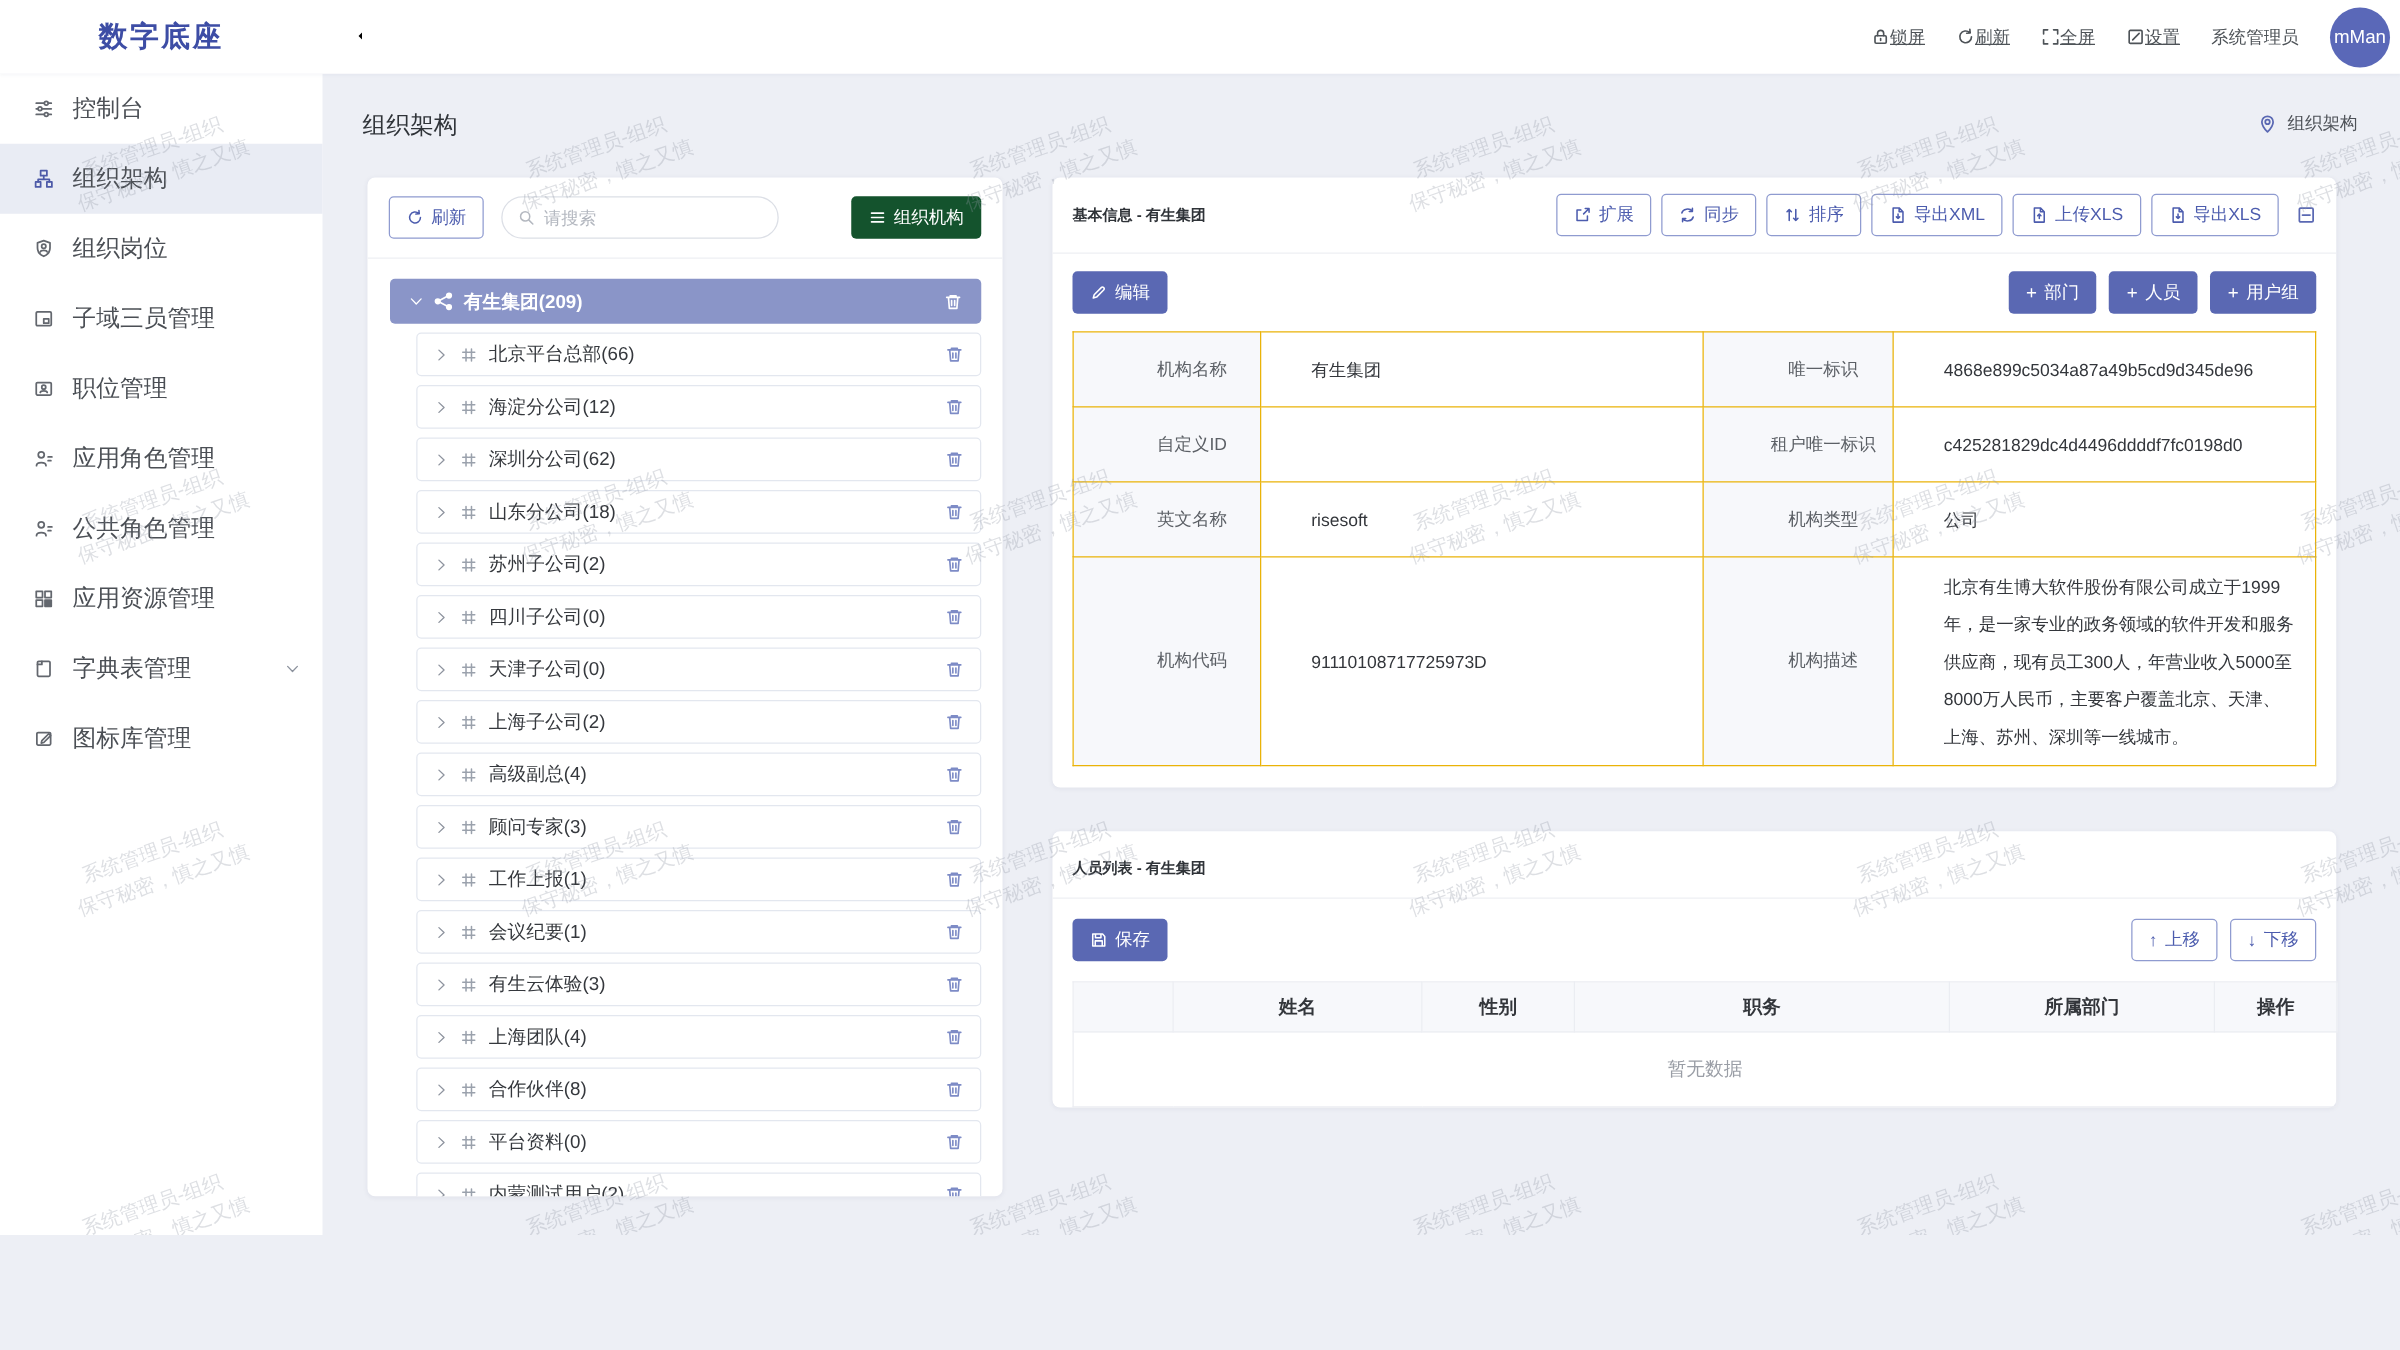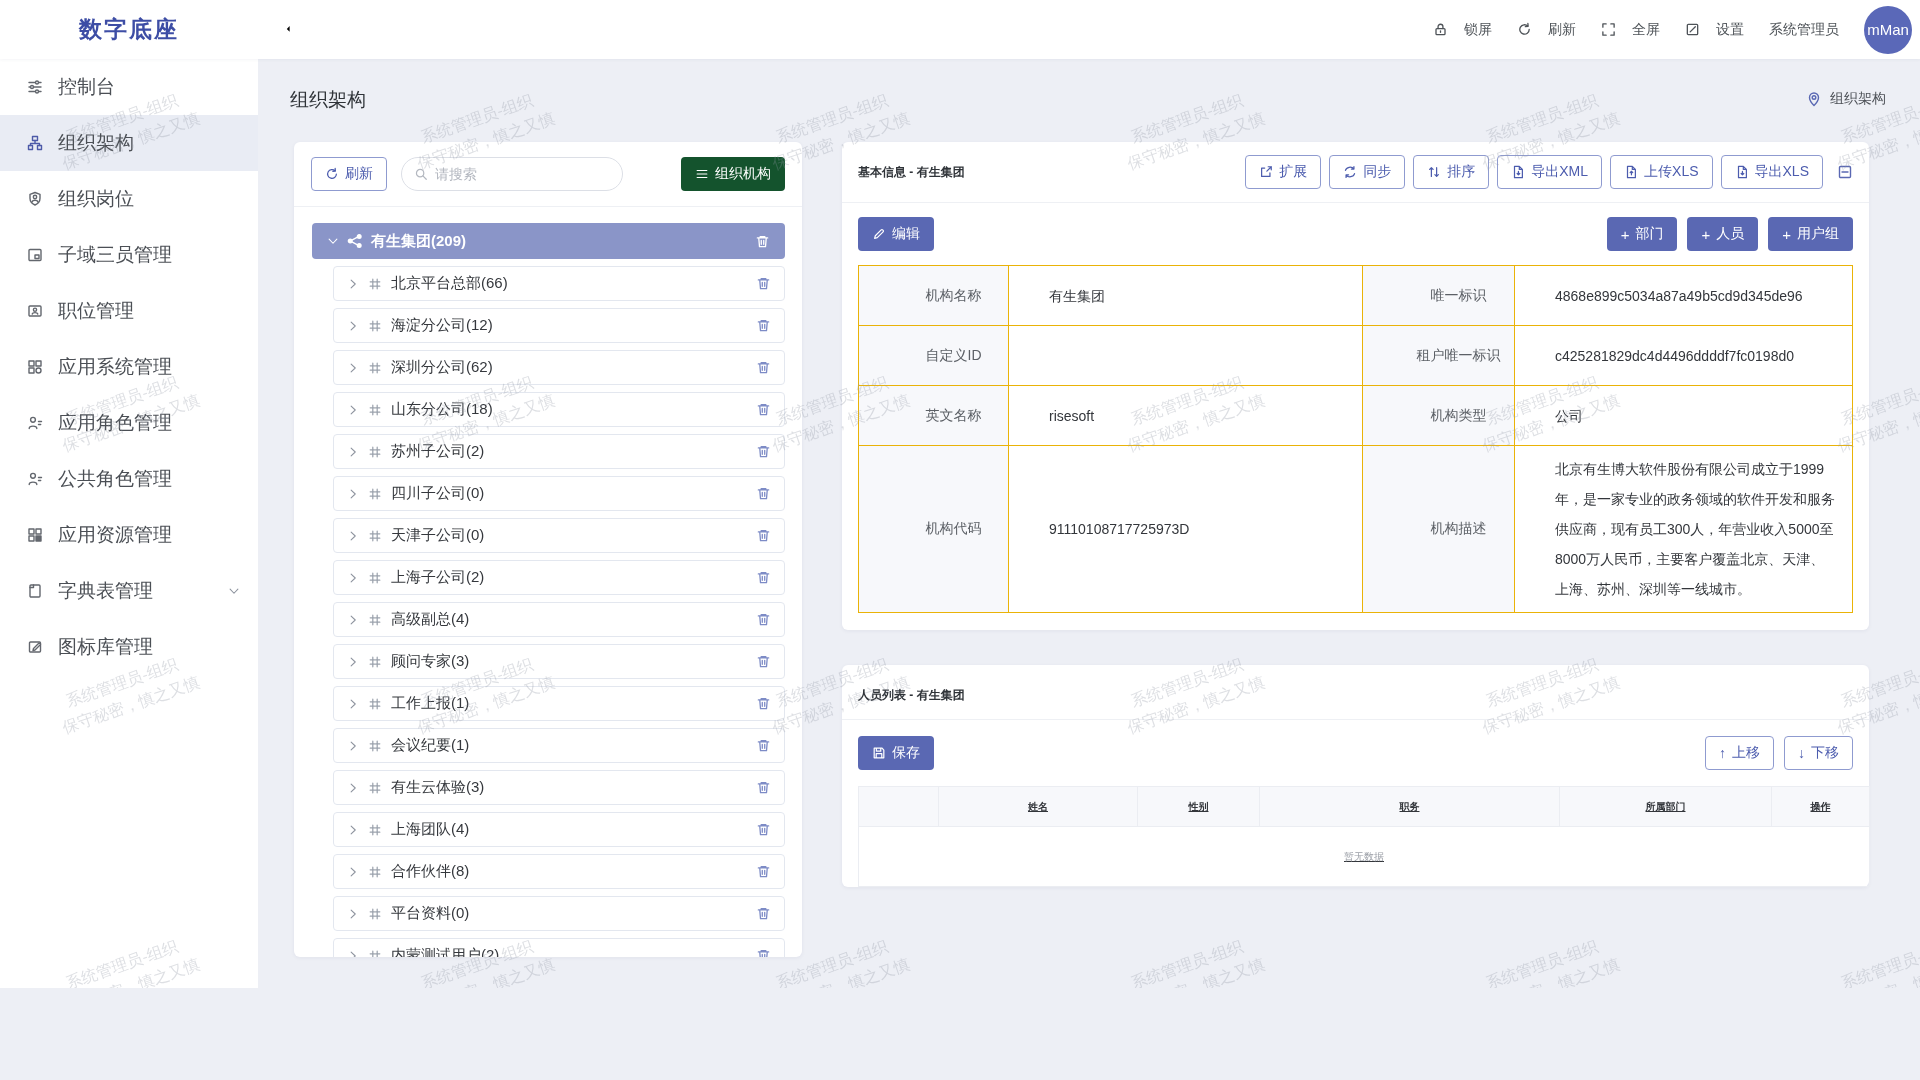--- a/index.html
+++ b/index.html
@@ -9,21 +9,21 @@
 
   .icon { display:inline-flex; width:16px; height:16px; flex:0 0 auto; }
   .icon svg { width:100%; height:100%; stroke:currentColor; fill:none; stroke-width:1.4; stroke-linecap:round; stroke-linejoin:round; display:block; }
   .icon.sm { width:12px; height:12px; }
 
   
   .topbar { position:absolute; top:0; left:0; right:0; height:59px; background:#fff; z-index:6; display:flex; align-items:center; box-shadow:0 1px 3px rgba(40,50,90,.05); }
   .logo { width:258px; text-align:center; font-size:23px; font-weight:bold; letter-spacing:2px; color:#3d4da5; }
   .fold-btn { margin-left:26px; color:#4e5358; cursor:pointer; display:flex; }
   .topbar-right { margin-left:auto; display:flex; align-items:center; gap:25px; padding-right:8px; font-size:14px; color:#4e5358; }
-  .tb-item { display:flex; align-items:center; gap:16px; cursor:pointer; }
+  .tb-item { display:flex; align-items:center; gap:0; cursor:pointer;text-decoration:underline; }
   .tb-item .icon { width:15px; height:15px; }
   .tb-user { cursor:pointer; }
   .avatar { width:48px; height:48px; border-radius:50%; background:#5a68b8; color:#fff; display:flex; align-items:center; justify-content:center; font-size:15px; cursor:pointer; }
 
   
   .sidebar { position:absolute; top:59px; left:0; bottom:0; width:258px; background:#fff; z-index:5; }
   .side-item { height:56px; display:flex; align-items:center; gap:15px; padding:0 18px 0 27px; font-size:19px; color:#4b4f55; cursor:pointer; }
   .side-item .icon { color:#63676e; }
   .side-item.active { background:#e9ecf4; }
   .side-item.active .icon { color:#4d5aa8; }
@@ -67,21 +67,21 @@
   .action-row { display:flex; align-items:center; padding:14px 16px; gap:10px; }
   .action-row .right-group { margin-left:auto; display:flex; gap:10px; }
 
   table.info { width:calc(100% - 32px); margin:0 16px; border-collapse:collapse; table-layout:fixed; font-size:14px; }
   table.info td { border:1px solid #eab308; vertical-align:middle;padding-left:40px; }
   td.flabel { background:#f7f8fb; color:#5c6066; text-align:center; }
   td.fvalue { padding:8px 16px; color:#33363b; line-height:30px; }
 
   .person-card { margin-top:35px; }
   .person-title-row { padding:20px 16px 15px; }
-  table.plist { width:calc(100% - 32px); margin:0 16px 18px; border-collapse:collapse; table-layout:fixed; font-size:10px;text-decoration:underline; }
+  table.plist { width:calc(100% - 32px); margin:0 16px 18px; border-collapse:collapse; table-layout:fixed; font-size:15px; }
   table.plist th { height:40px; background:#f7f8fb; border:1px solid #ebedf2; color:#33363b; font-weight:bold; }
   table.plist td.empty { height:60px; text-align:center; color:#9a9ea6; border:1px solid #ebedf2; border-top:none; }
 
   
   .wm-layer { position:absolute; inset:0; z-index:40; pointer-events:none; overflow:hidden; }
   .wm { position:absolute; transform:rotate(-19deg); color:#9298a5; opacity:.30; font-size:16px; line-height:24px; white-space:nowrap; }
   .wm div:last-child { margin-left:-12px; }
 </style>
 </head>
 <body>
@@ -181,31 +181,20 @@
       </div>
       <div class="side-item">
         <span class="icon ">
           <svg viewBox="0 0 16 16">
             <rect x="2" y="3" width="12" height="10" rx="1"></rect>
             <circle cx="8" cy="6.7" r="1.6"></circle>
             <path d="M5.2 11c.4-1.8 5.2-1.8 5.6 0"></path>
           </svg>
         </span>
         <span>职位管理</span>
-      </div>
-      <div class="side-item">
-        <span class="icon ">
-          <svg viewBox="0 0 16 16">
-            <rect x="2" y="2" width="5" height="5"></rect>
-            <rect x="9" y="2" width="5" height="5"></rect>
-            <rect x="2" y="9" width="5" height="5"></rect>
-            <circle cx="11.5" cy="11.5" r="2.5"></circle>
-          </svg>
-        </span>
-        <span>应用系统管理</span>
       </div>
       <div class="side-item">
         <span class="icon ">
           <svg viewBox="0 0 16 16">
             <circle cx="6" cy="4.8" r="2.4"></circle>
             <path d="M2.2 13.5c0-3.2 7.6-3.2 7.6 0M11.5 6.5h3M11.5 9.5h2.2"></path>
           </svg>
         </span>
         <span>应用角色管理</span>
       </div>

